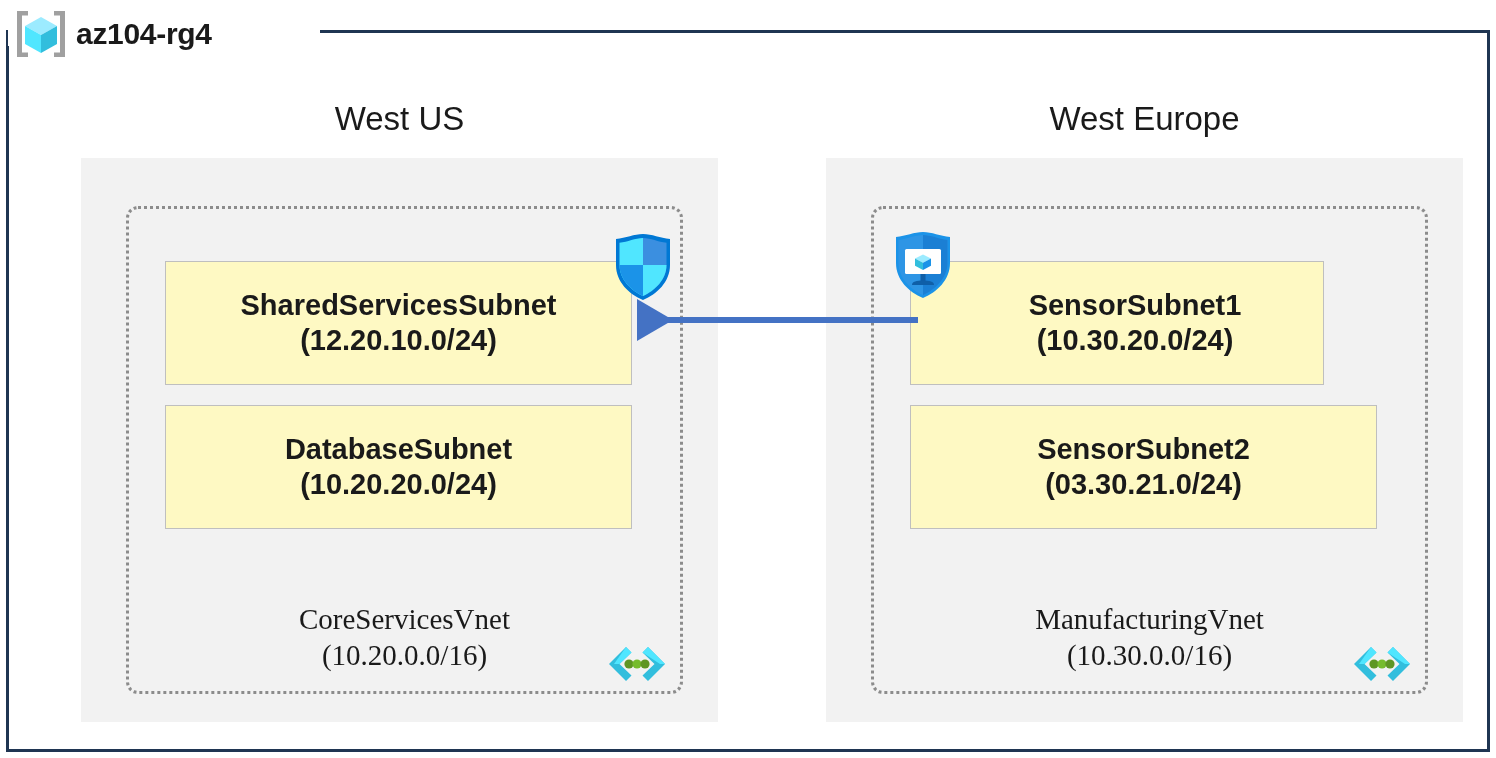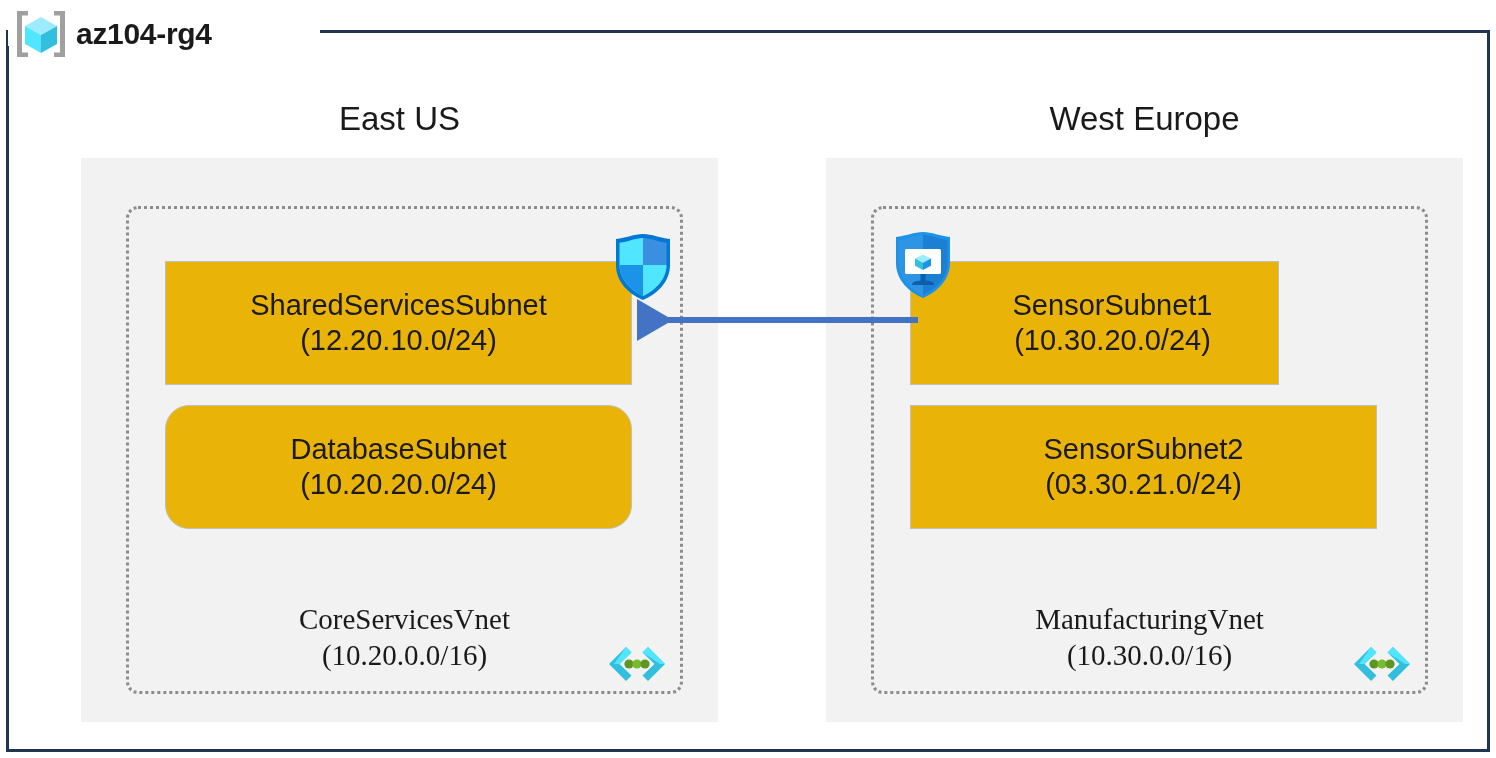--- a/index.html
+++ b/index.html
@@ -127,30 +127,31 @@
     position: absolute;
     right: 12px;
     bottom: 6px;
     width: 62px;
     height: 42px;
   }
 
   
   .subnet {
     position: absolute;
-    background: #eab308;
+    background: #fef9c3;
     border: 1px solid #bfbfbf;
     display: flex;
     flex-direction: column;
     align-items: center;
     justify-content: center;
     font-size: 29px;
     line-height: 1.2;
     color: #1a1a1a;
     white-space: nowrap;
+    font-weight: bold;
   }
 
   
   .badge {
     position: absolute;
     width: 66px;
     height: 70px;
     z-index: 6;
   }
 
@@ -186,30 +187,30 @@
 
       <path d="M47 18 L47 36 L31 45 L31 27 Z" fill="#32BEDD"></path>
     </svg>
     <div class="rg-title-text">az104-rg4</div>
   </div>
 
   <div class="regions">
 
     <div class="region" style="left:81px; top:158px; width:637px; height:564px;">
       <div class="region-box"></div>
-      <div class="region-label">East US</div>
+      <div class="region-label">West US</div>
 
       <div class="vnet" style="left:45px; top:48px; width:557px; height:488px;">
 
         <div class="subnet" style="left:36px; top:52px; width:467px; height:124px;">
           <span>SharedServicesSubnet</span>
           <span>(12.20.10.0/24)</span>
         </div>
 
-        <div class="subnet" style="left:36px; top:196px; width:467px; height:124px;border-radius:24px;">
+        <div class="subnet" style="left:36px; top:196px; width:467px; height:124px;">
           <span>DatabaseSubnet</span>
           <span>(10.20.20.0/24)</span>
         </div>
 
         <div class="vnet-footer">
           <div>CoreServicesVnet</div>
           <div>(10.20.0.0/16)</div>
         </div>
 
         <svg class="vnet-icon" viewBox="0 0 62 42">
@@ -234,21 +235,21 @@
         <path d="M33 33 L56.5 33 C56.5 47.5 45 58.5 33 64 Z" fill="#50E6FF"></path>
       </svg>
     </div>
 
     <div class="region" style="left:826px; top:158px; width:637px; height:564px;">
       <div class="region-box"></div>
       <div class="region-label">West Europe</div>
 
       <div class="vnet" style="left:45px; top:48px; width:557px; height:488px;">
 
-        <div class="subnet" style="left:36px; top:52px; width:369px; height:124px;padding-left:36px;">
+        <div class="subnet" style="left:36px; top:52px; width:414px; height:124px;padding-left:36px;">
           <span>SensorSubnet1</span>
           <span>(10.30.20.0/24)</span>
         </div>
 
         <div class="subnet" style="left:36px; top:196px; width:467px; height:124px;">
           <span>SensorSubnet2</span>
           <span>(03.30.21.0/24)</span>
         </div>
 
         <div class="vnet-footer">

